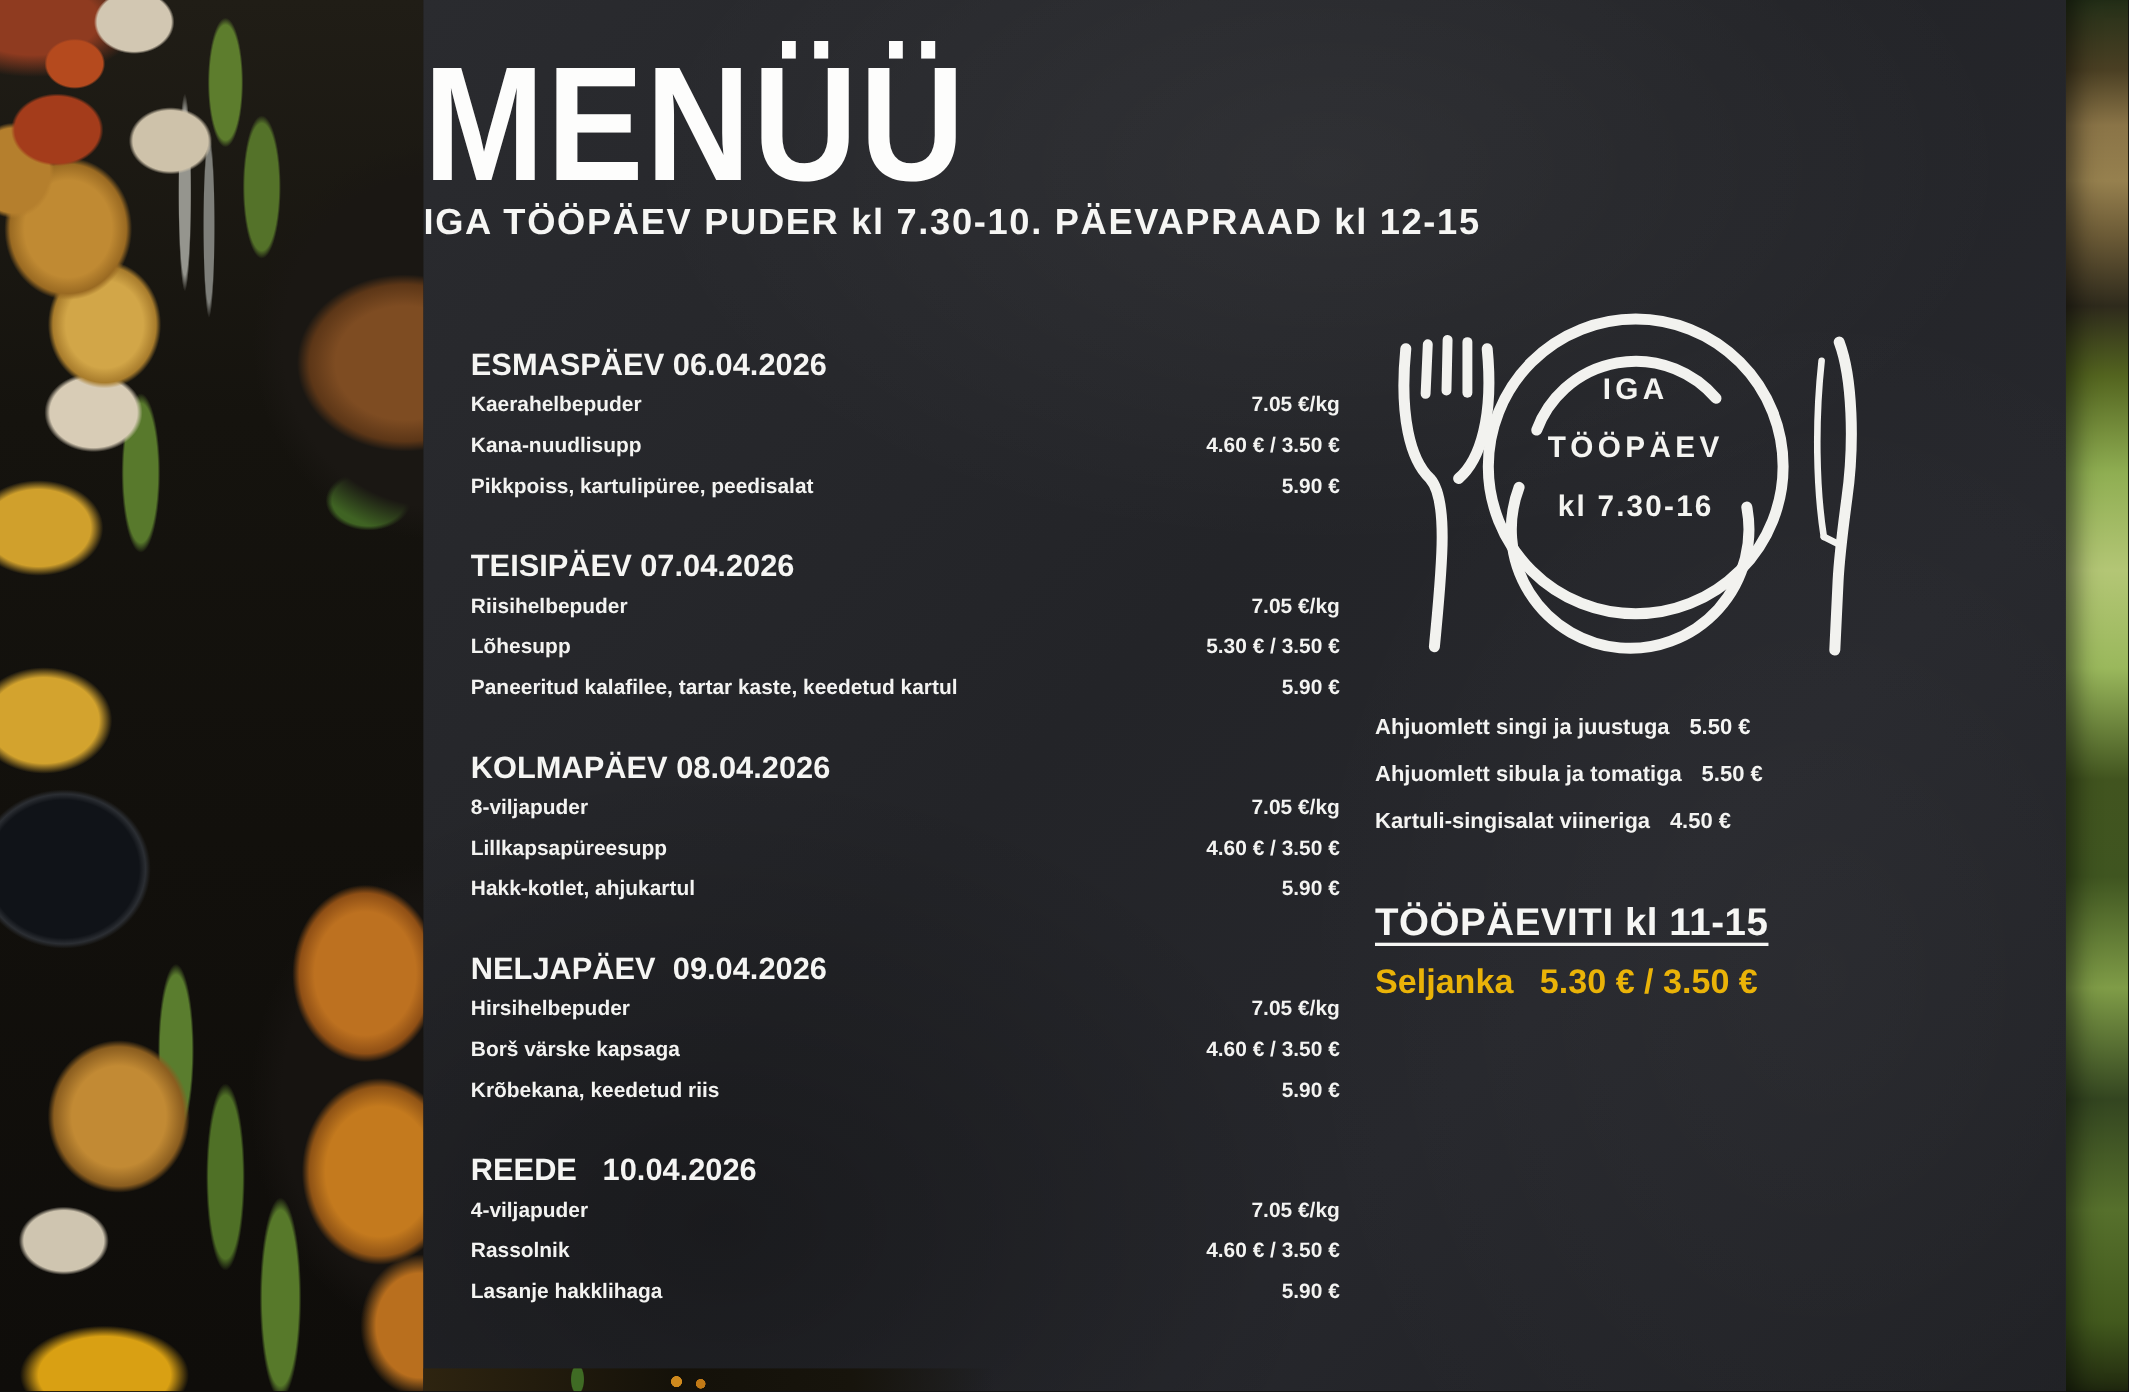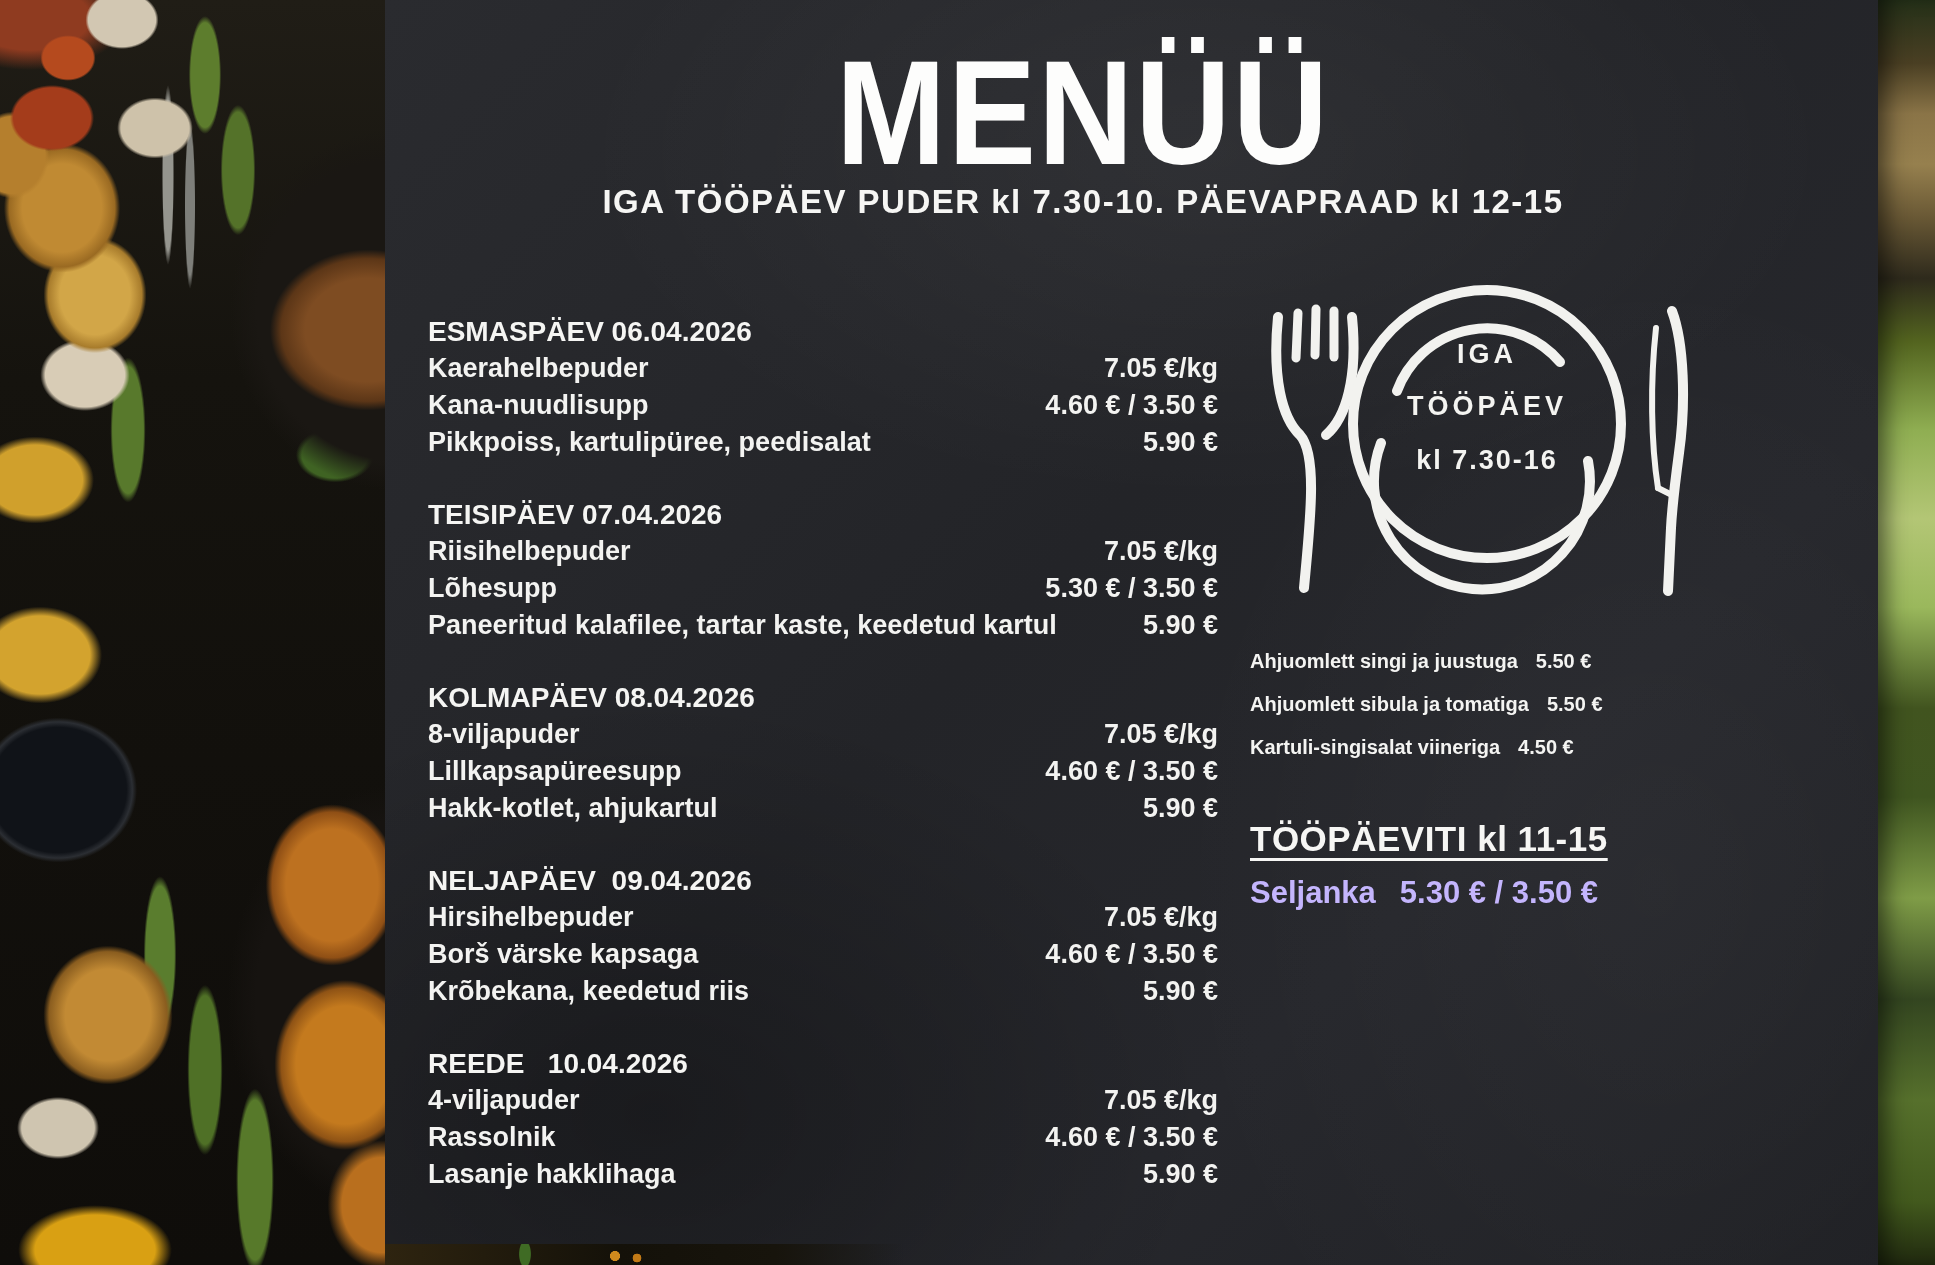--- a/index.html
+++ b/index.html
@@ -64,38 +64,38 @@
   }
   .bottom-reveal{
     position:absolute;left:385px;top:1244px;width:520px;height:21px;
     background-image:
       radial-gradient(9px 20px at 140px 10px, #3f6b24 60%, transparent 70%),
       radial-gradient(8px 8px at 230px 12px, #d08a1d 60%, transparent 66%),
       radial-gradient(7px 7px at 252px 14px, #c27a16 60%, transparent 66%),
       linear-gradient(to right,#2e2410 0%,#141109 45%,#17140c 75%,rgba(23,20,12,0) 100%);
   }
   
-  .masthead{position:absolute;left:363px;top:36px;width:1440px;text-align:center;}
+  .masthead{position:absolute;left:385px;top:36px;width:1440px;text-align:left;}
   .masthead h1{
     margin:0;font-size:132px;line-height:1.05;font-weight:bold;letter-spacing:2px;
     color:#fdfdfc;transform:scaleY(1.12);transform-origin:top center;
   }
   .subtitle{
     margin-top:8px;font-size:33px;font-weight:bold;letter-spacing:1.5px;color:#f6f6f4;
     white-space:pre-wrap;
   }
   
   .menu-left{position:absolute;left:428px;top:313px;width:790px;}
   .day{margin-bottom:35px;}
   .day-header{
     margin:0;font-size:28px;font-weight:bold;height:37px;line-height:37px;
     white-space:pre-wrap;color:#f5f5f3;
   }
   .row{display:flex;justify-content:space-between;align-items:baseline;
-       font-size:27px;font-weight:bold;height:37px;line-height:37px;color:#f3f3f1;text-align:center;}
+       font-size:19px;font-weight:bold;height:37px;line-height:37px;color:#f3f3f1;text-align:center;}
   .row .price{white-space:nowrap;margin-left:20px;}
   
   .right-col{position:absolute;left:1250px;top:283px;width:600px;}
   .plate-wrap{position:relative;width:480px;height:330px;margin-left:10px;}
   .plate-wrap svg{position:absolute;left:0;top:0;}
   .badge{position:absolute;left:0;width:454px;text-align:center;color:#f4f4f1;
          font-weight:bold;letter-spacing:4px;}
   .badge.l1{top:56px;font-size:27px;}
   .badge.l2{top:108px;font-size:27px;}
   .badge.l3{top:162px;font-size:27px;letter-spacing:2px;}
@@ -103,21 +103,21 @@
   .allday .arow{display:flex;align-items:center;font-size:20px;font-weight:bold;
                 height:43px;line-height:43px;color:#f4f4f2;}
   .allday .arow .price{margin-left:18px;white-space:nowrap;}
   .special{margin-top:48px;}
   .special h2{
     margin:0;font-size:35px;font-weight:bold;color:#f6f6f4;
     text-decoration:underline;text-underline-offset:7px;text-decoration-thickness:3px;
     height:50px;line-height:44px;letter-spacing:.5px;
   }
   .special .srow{display:flex;align-items:flex-end;font-size:31px;font-weight:bold;
-                 margin-top:8px;color:#c4b5fd;}
+                 margin-top:8px;color:#eab308;}
   .special .srow .price{margin-left:24px;white-space:nowrap;}
 </style>
 </head>
 <body>
 
 <div id="stage">
 
   <div class="photo-strip-left"></div>
   <div class="photo-strip-right"></div>
   <div class="board"></div>

